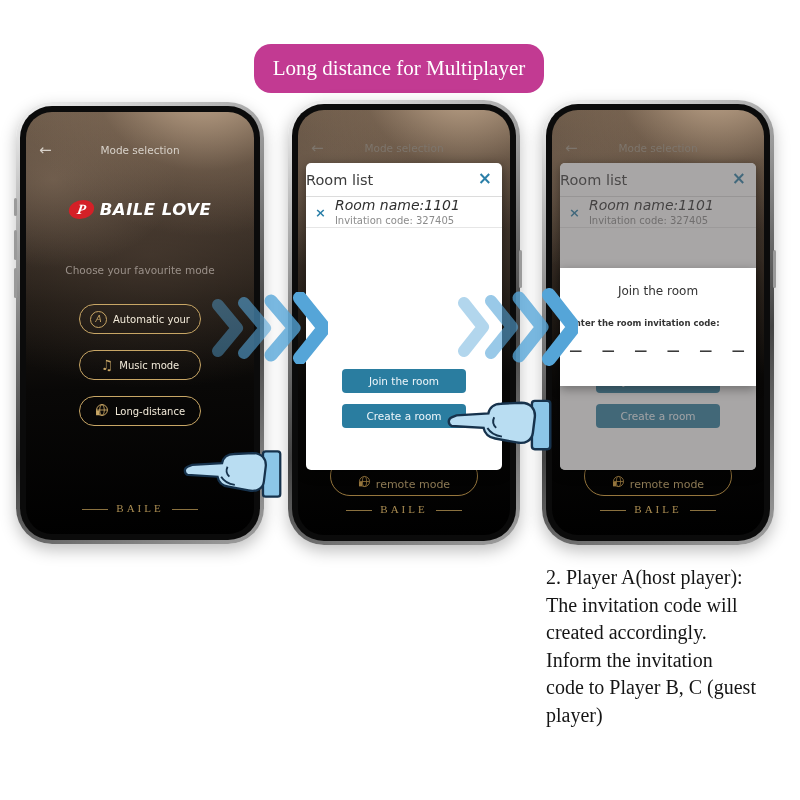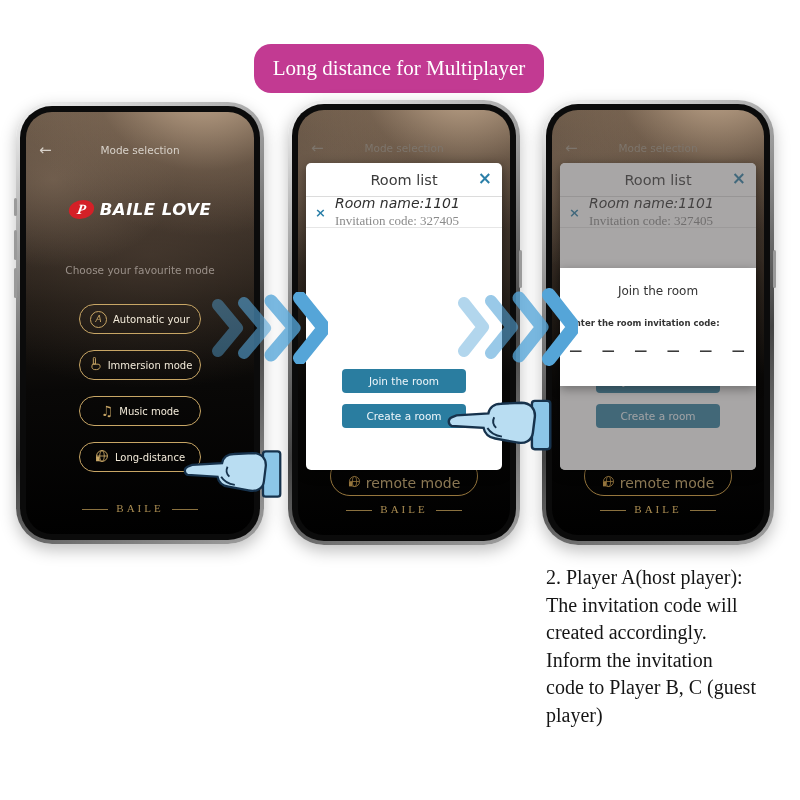--- a/index.html
+++ b/index.html
@@ -48,32 +48,32 @@
   .mi-music{color:#c8a665;font-size:14px;line-height:1;}
   .baile{position:absolute;bottom:20px;left:0;right:0;text-align:center;color:#ab8d52;
          font-family:"Liberation Serif",serif;letter-spacing:3px;font-size:11px;margin-top:32px;}
   .baile::before,.baile::after{content:"";display:inline-block;width:26px;height:1px;background:#8a713f;
          vertical-align:middle;margin:0 8px;}
 
   
   .dialog{position:absolute;left:8px;right:8px;top:53px;height:307px;background:#fff;border-radius:5px;
           box-shadow:0 3px 12px rgba(0,0,0,.45);z-index:3;}
   .dlg-head{height:33px;border-bottom:1px solid #dcdcdc;position:relative;display:flex;align-items:center;
-            justify-content:center;font-size:14.5px;color:#3c3c3c;}
+            justify-content:flex-start;font-size:14.5px;color:#3c3c3c;}
   .dlg-close{position:absolute;right:10px;top:5px;color:#2b7fa8;font-size:17px;font-weight:bold;cursor:pointer;}
   .room-row{height:30px;border-bottom:1px solid #e6e6e6;display:flex;align-items:center;padding:0 9px;gap:9px;cursor:pointer;}
   .room-x{color:#2b7fa8;font-size:13px;font-weight:bold;}
   .room-name{font-size:14px;color:#2f2f2f;line-height:1.25;font-style:italic;}
-  .room-code{font-size:13px;color:#8b8b8b;line-height:1.25;font-family:Liberation Serif, serif;}
+  .room-code{font-size:10px;color:#8b8b8b;line-height:1.25;}
   .dlg-btn{position:absolute;left:36px;right:36px;height:24px;background:#2a7da0;border-radius:4px;color:#eef6fa;
            font-size:10.5px;display:flex;align-items:center;justify-content:center;cursor:pointer;}
   .btn-join{top:206px;} .btn-create{top:241px;}
   .remote-btn{position:absolute;left:50%;transform:translateX(-50%);top:346px;width:148px;height:40px;
               border:1px solid #96763d;border-radius:20px;z-index:1;display:flex;align-items:flex-end;
-              justify-content:center;gap:5px;padding-bottom:4px;color:#8d7a55;font-size:14px;box-sizing:border-box;}
+              justify-content:center;gap:5px;padding-bottom:4px;color:#8d7a55;font-size:11px;box-sizing:border-box;}
   .dlg-overlay{position:absolute;inset:0;background:rgba(88,84,84,.52);border-radius:5px;z-index:5;}
   .modal{position:absolute;left:0;right:0;top:105px;height:118px;background:#fff;z-index:6;
          box-shadow:0 3px 10px rgba(0,0,0,.35);}
   .modal-title{margin-top:16px;text-align:center;font-size:12px;color:#333;}
   .modal-prompt{margin:20px 0 0 9px;font-size:8.5px;font-weight:bold;color:#333;}
   .modal-dashes{margin:15px auto 0;text-align:center;font-size:13px;font-weight:bold;color:#3a3a3a;
                 letter-spacing:2px;word-spacing:11px;cursor:text;}
 
   
   .chev{position:absolute;z-index:10;}
@@ -103,29 +103,20 @@
         </div>
         <div class="logo">
           <span class="logo-badge">P</span>
           <span class="logo-text">BAILE LOVE</span>
         </div>
         <div class="subtitle">Choose your favourite mode</div>
         <div class="modes">
           <div class="mode-btn">
             <span class="mi-a">A</span>
             <span>Automatic your</span>
-          </div>
-          <div class="mode-btn">
-            <span>
-              <svg width="14" height="14" viewBox="0 0 16 16">
-                <path d="M6.1 1.6 a1.2 1.2 0 0 1 2.4 0 V8 H6.1 z" fill="none" stroke="#c8a665" stroke-width="1.1"></path>
-                <path d="M5.2 8.2 h6.3 a2.4 2.4 0 0 1 2.4 2.4 c0 2.3 -1.9 3.8 -4.2 3.8 h-2 c-2.3 0 -3.6 -1.9 -3.2 -4.2 z" fill="none" stroke="#c8a665" stroke-width="1.1"></path>
-              </svg>
-            </span>
-            <span>Immersion mode</span>
           </div>
           <div class="mode-btn">
             <span class="mi-music">♫</span>
             <span>Music mode</span>
           </div>
           <div class="mode-btn">
             <span>
               <svg width="14" height="14" viewBox="0 0 16 16">
                 <circle cx="8" cy="8" r="6.2" fill="none" stroke="#c8a665" stroke-width="1.1"></circle>
                 <ellipse cx="8" cy="8" rx="2.6" ry="6.2" fill="none" stroke="#c8a665" stroke-width="1"></ellipse>

